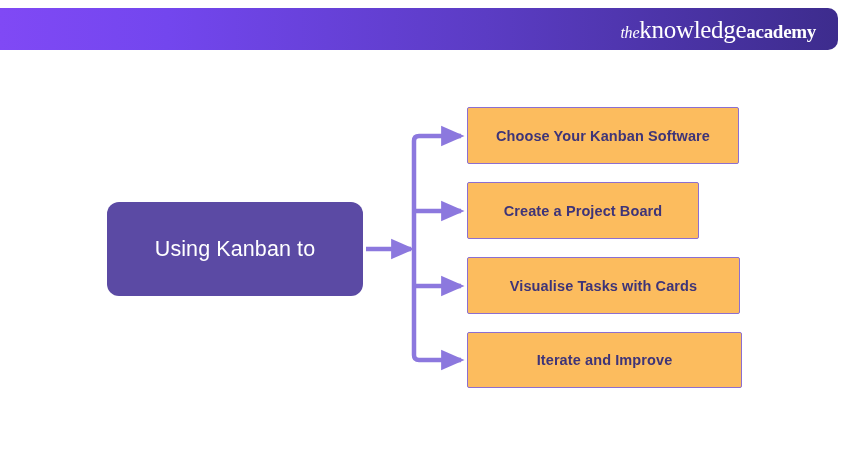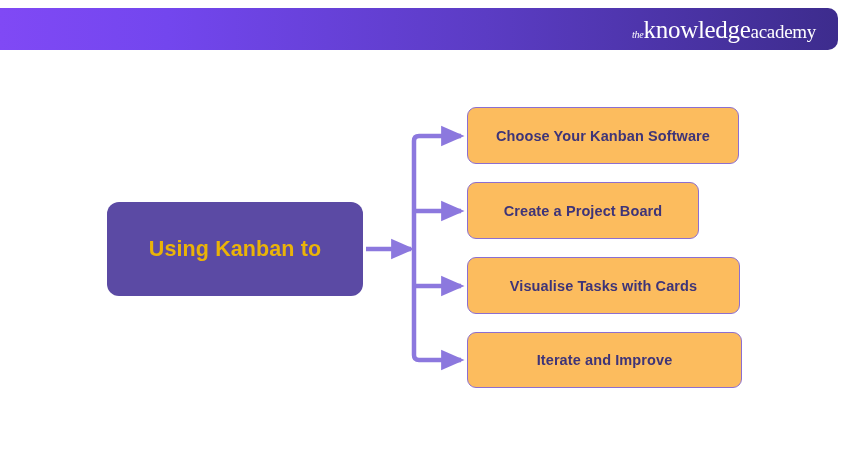--- a/index.html
+++ b/index.html
@@ -37,74 +37,74 @@
 
   .brand-logo {
     margin-right: 22px;
     color: #ffffff;
     font-family: "Liberation Serif", serif;
     white-space: nowrap;
     line-height: 1;
   }
   .brand-the {
     font-style: italic;
-    font-size: 10px;
+    font-size: 16px;
     letter-spacing: -0.2px;
   }
   .brand-knowledge {
     font-size: 25px;
     font-weight: 400;
     letter-spacing: -0.3px;
   }
   .brand-academy {
     font-size: 19px;
-    font-weight: 400;
+    font-weight: 700;
     letter-spacing: -0.3px;
   }
 
   
   .root-node {
     position: absolute;
     left: 107px;
     top: 202px;
     width: 256px;
     height: 94px;
     background: #5b4aa4;
     border-radius: 12px;
     display: flex;
     align-items: center;
     justify-content: center;
     box-sizing: border-box;
     padding: 0 14px;
   }
   .root-node-label {
-    color: #eab308;
+    color: #ffffff;
     font-size: 21.5px;
-    font-weight: bold;
+    font-weight: normal;
     line-height: 1.33;
     text-align: right;
     letter-spacing: 0.1px;
   }
 
   
   .connectors {
     position: absolute;
     left: 0;
     top: 0;
     width: 850px;
     height: 450px;
     pointer-events: none;
   }
 
   
   .branch-node {
     position: absolute;
     background: #fcbc5e;
     border: 1.5px solid #8c6fd0;
-    border-radius: 9px;
+    border-radius: 2px;
     box-sizing: border-box;
     display: flex;
     align-items: center;
     justify-content: center;
     padding: 5px 12px;
   }
   .branch-node-label {
     color: #3e3478;
     font-size: 14.5px;
     font-weight: bold;

